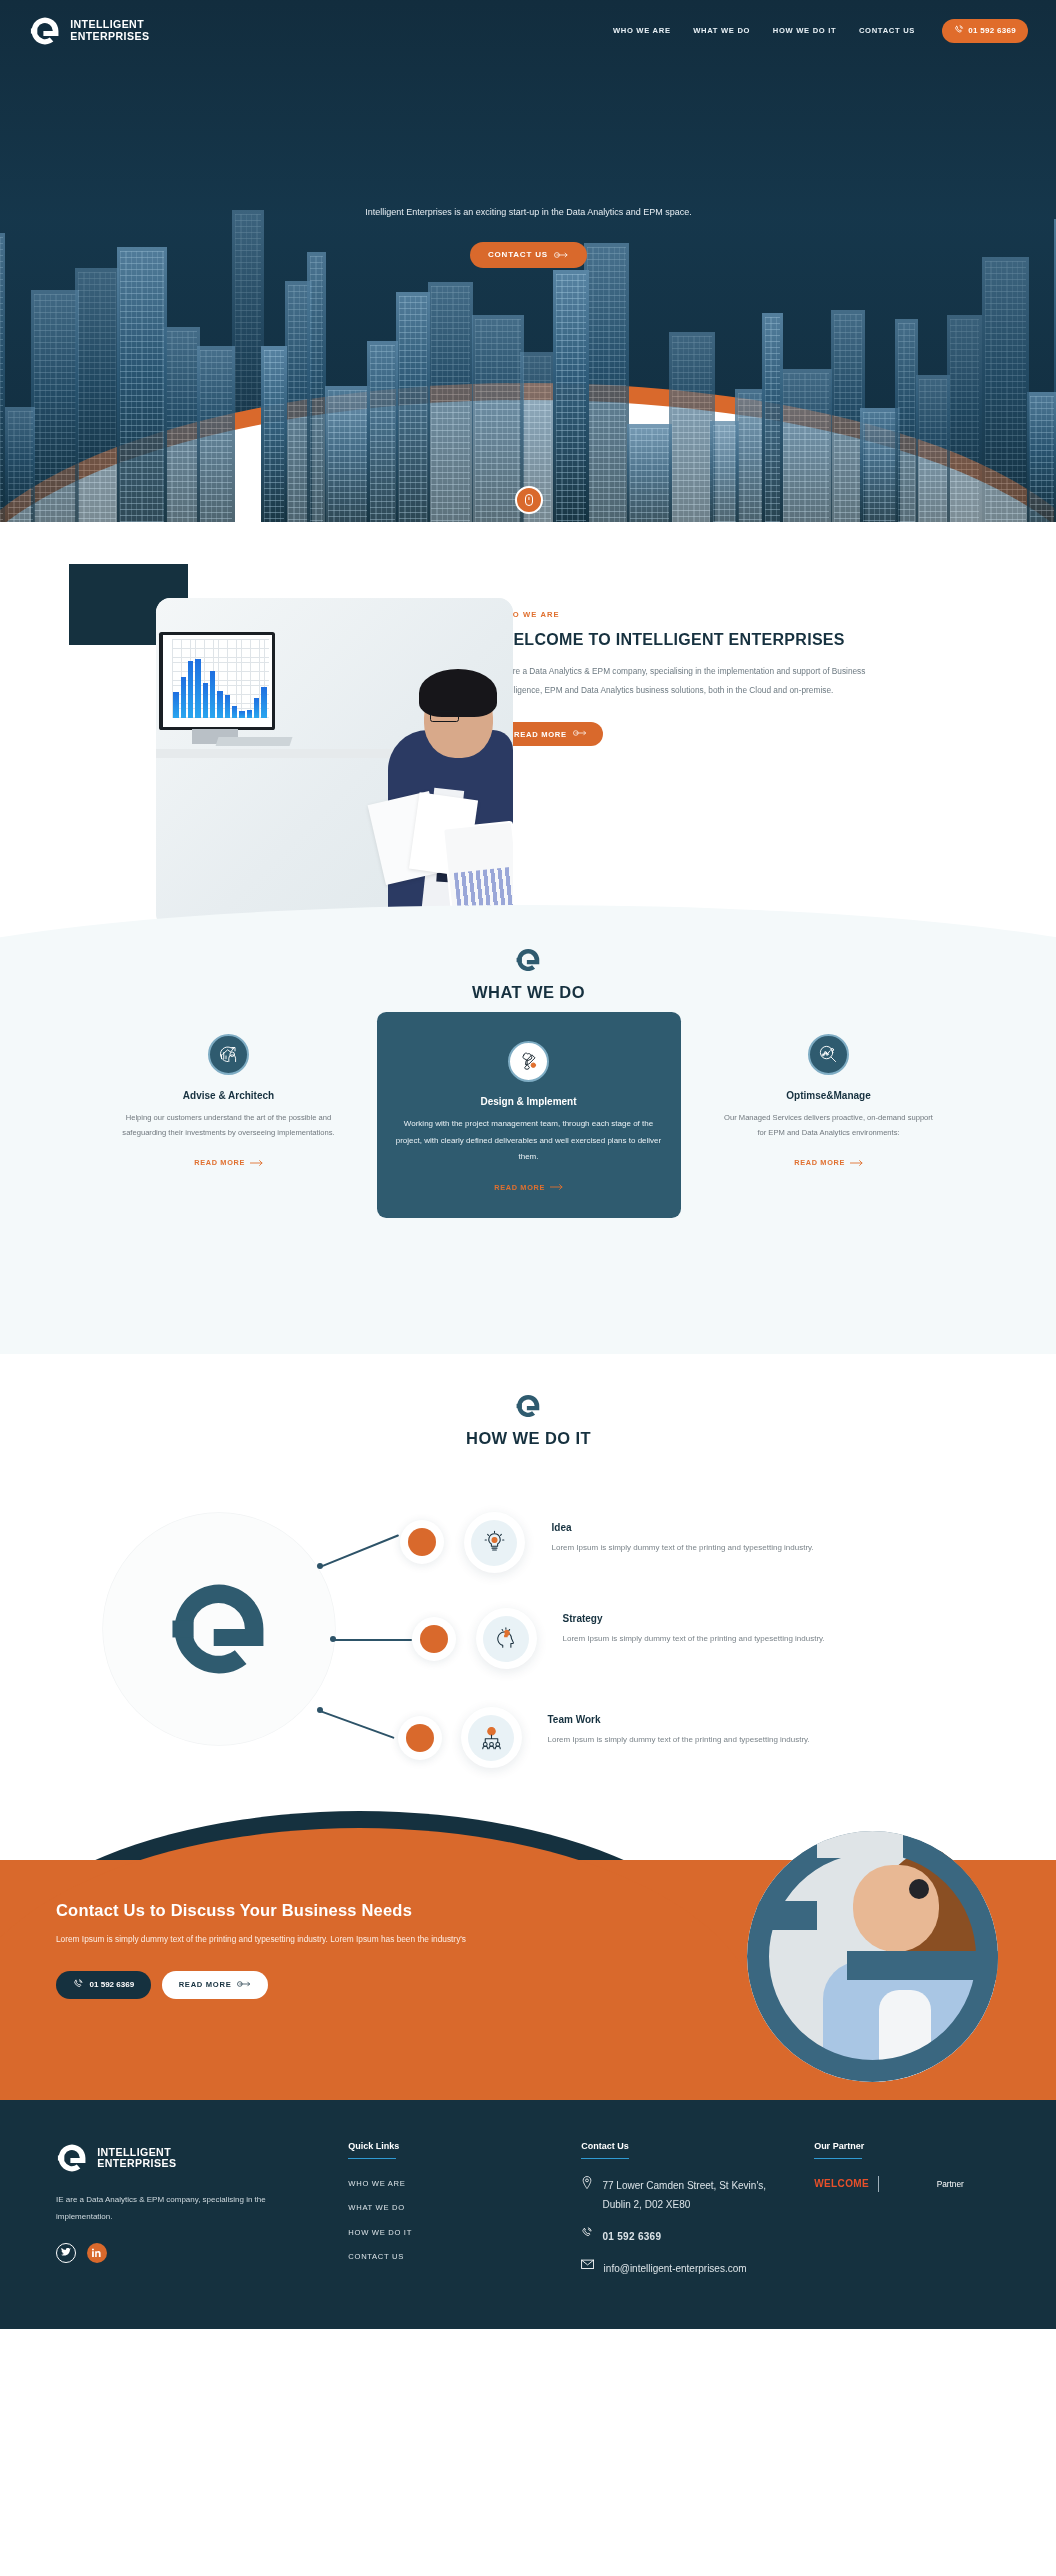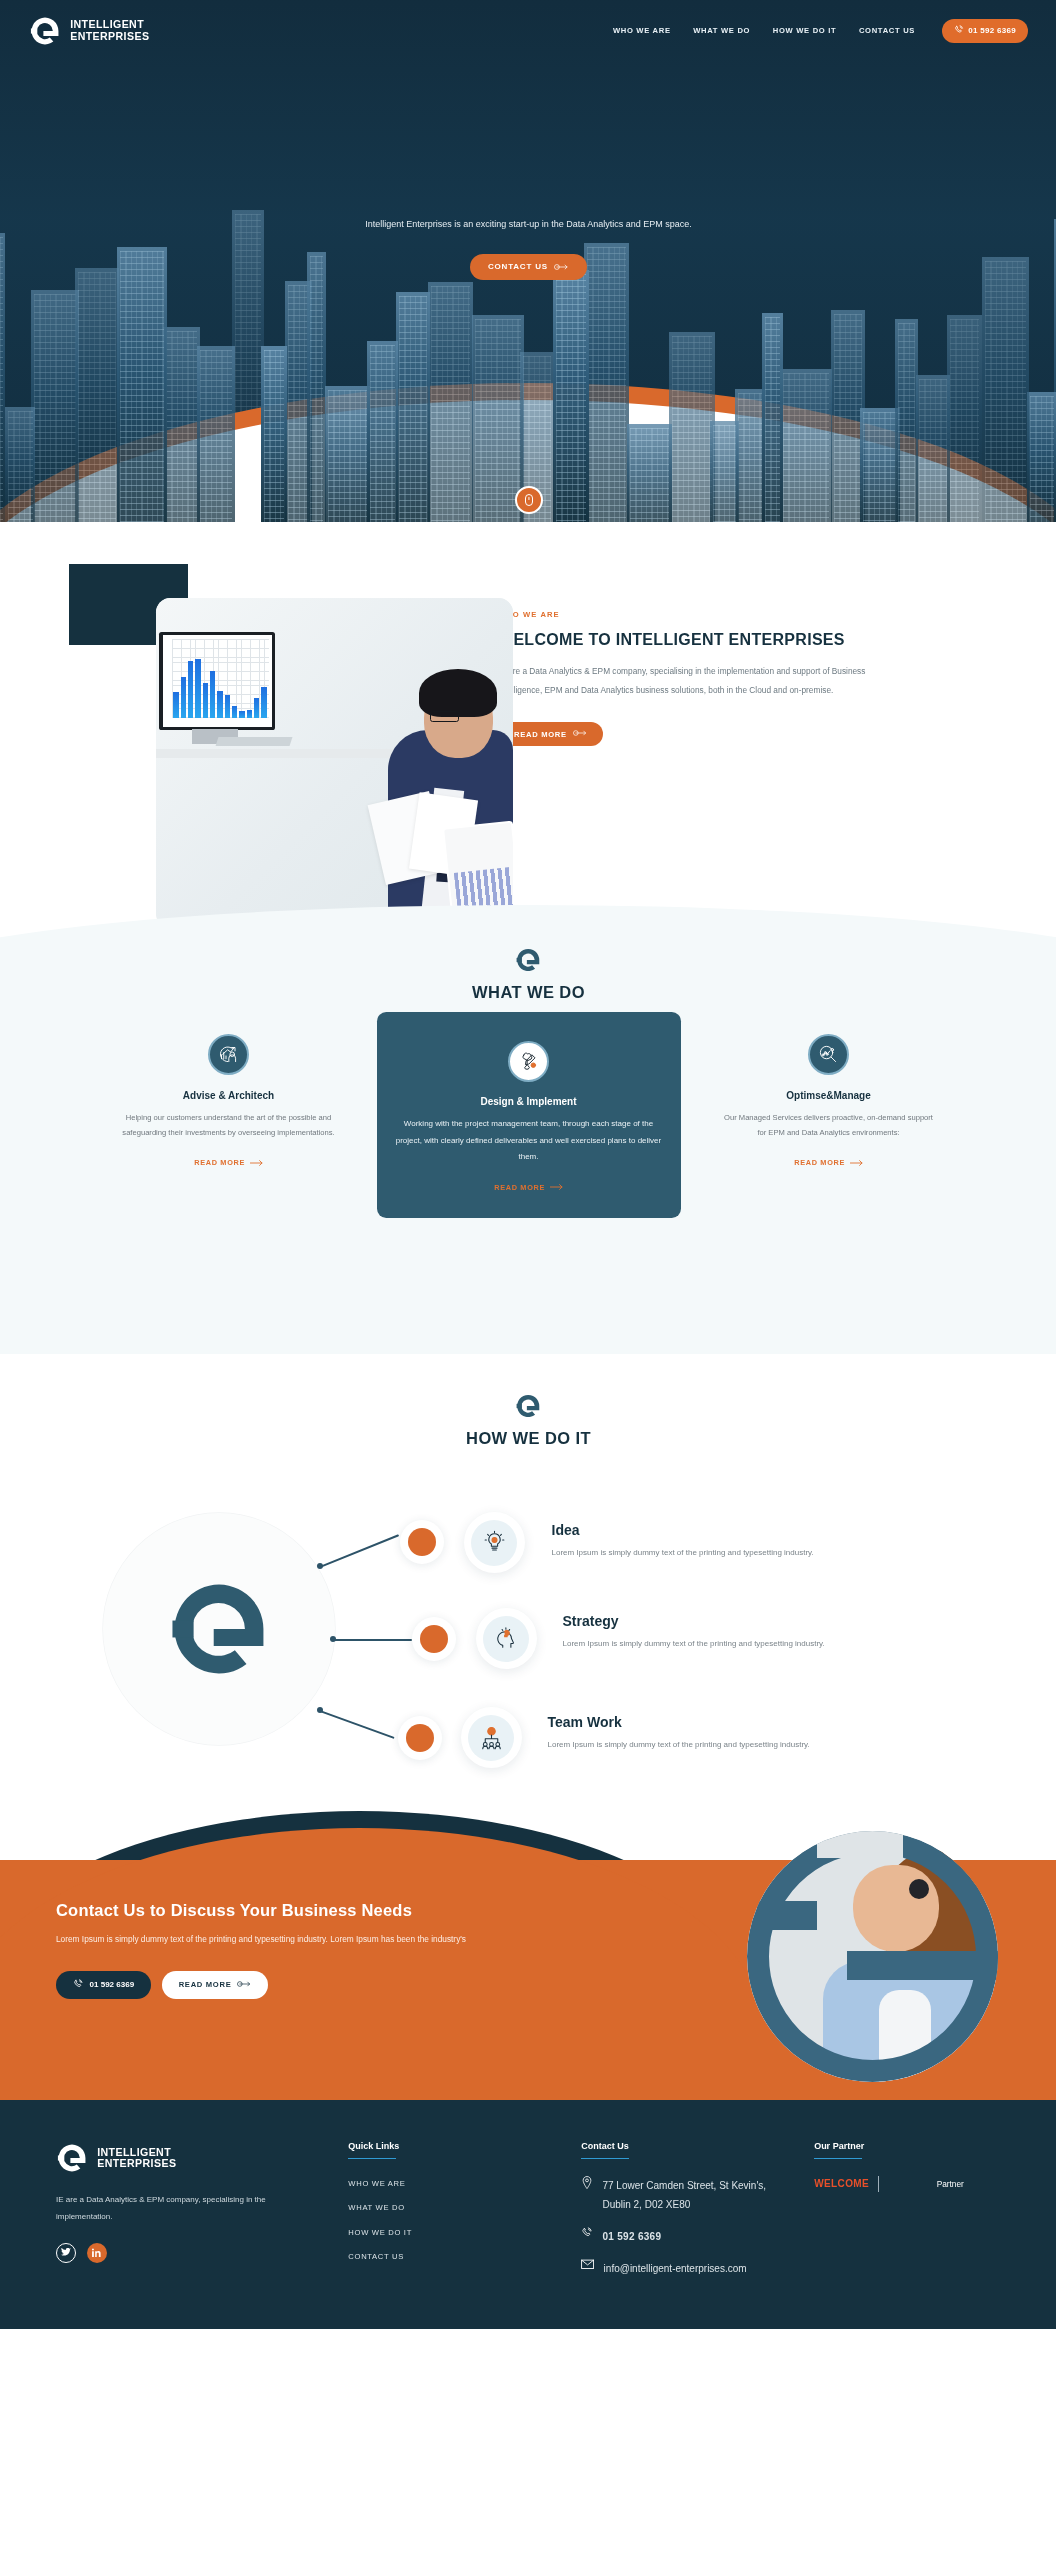--- a/index.html
+++ b/index.html
@@ -72,21 +72,21 @@
     position:absolute; left:0; right:0; top:0; z-index:30;
     display:flex; flex-direction:column; align-items:center;
     padding-top:191px;
   }
   .hero-title{
     color:#fff; font-size:28px; font-weight:800; letter-spacing:0.9px;
     text-align:center;
   }
   .hero-sub{
     color:#e7eef3; font-size:9px; line-height:2.1; text-align:center;
-    max-width:423px; margin-top:24px;
+    max-width:423px; margin-top:12px;
   }
   .btn-orange{
     margin-top:20px; display:inline-flex; align-items:center; gap:6.6px;
     background:#d9692c; color:#fff; border:none; border-radius:18.5px;
     padding:8.6px 18.5px; font-size:8px; font-weight:600; letter-spacing:0.8px;
     cursor:pointer;
   }
   .arrow-ico{ display:inline-flex; }
 
   .scroll-dot{
@@ -183,21 +183,21 @@
     position:absolute; left:13.2px; top:25px; width:232px; height:232px; border-radius:50%;
     background:#fbfcfc; box-shadow:0 0 0 0.7px #f1f3f4; display:flex; align-items:center; justify-content:center;
   }
   .node{ position:absolute; width:44px; height:44px; border-radius:50%; background:#fff;
          box-shadow:0 1.3px 9.2px rgba(20,50,70,.10); display:flex; align-items:center; justify-content:center; }
   .node i{ width:28px; height:28px; border-radius:50%; background:#d9692c; display:block; }
   .icon-bub{ position:absolute; width:61px; height:61px; border-radius:50%; background:#fff;
     box-shadow:0 2.6px 12px rgba(20,50,70,.10); display:flex; align-items:center; justify-content:center; }
   .icon-bub span{ width:46px; height:46px; border-radius:50%; background:#e9f2f6; display:flex; align-items:center; justify-content:center; }
   .step-txt{ position:absolute; width:370px; }
-  .step-txt h4{ font-size:14px; font-weight:700; color:#16313f; }
+  .step-txt h4{ font-size:10px; font-weight:700; color:#16313f; }
   .step-txt p{ font-size:8px; line-height:2.05; color:#7b848a; margin-top:6.6px; }
   .connector{ position:absolute; height:2px; background:#2d5368; border-radius:1.3px; }
   .cdot{ position:absolute; width:6px; height:6px; border-radius:50%; background:#2d5368; }
 
   
   .cta{ position:relative; width:1057px; height:284px; }
   .cta-band{ position:absolute; left:0; right:0; top:44px; bottom:0; background:#d9692c; }
   .cta-arc-dark{
     position:absolute; left:-4%; top:-5.3px; width:76%; height:198px; background:#15313f;
     border-radius:50% 50% 0 0 / 100% 100% 0 0;

